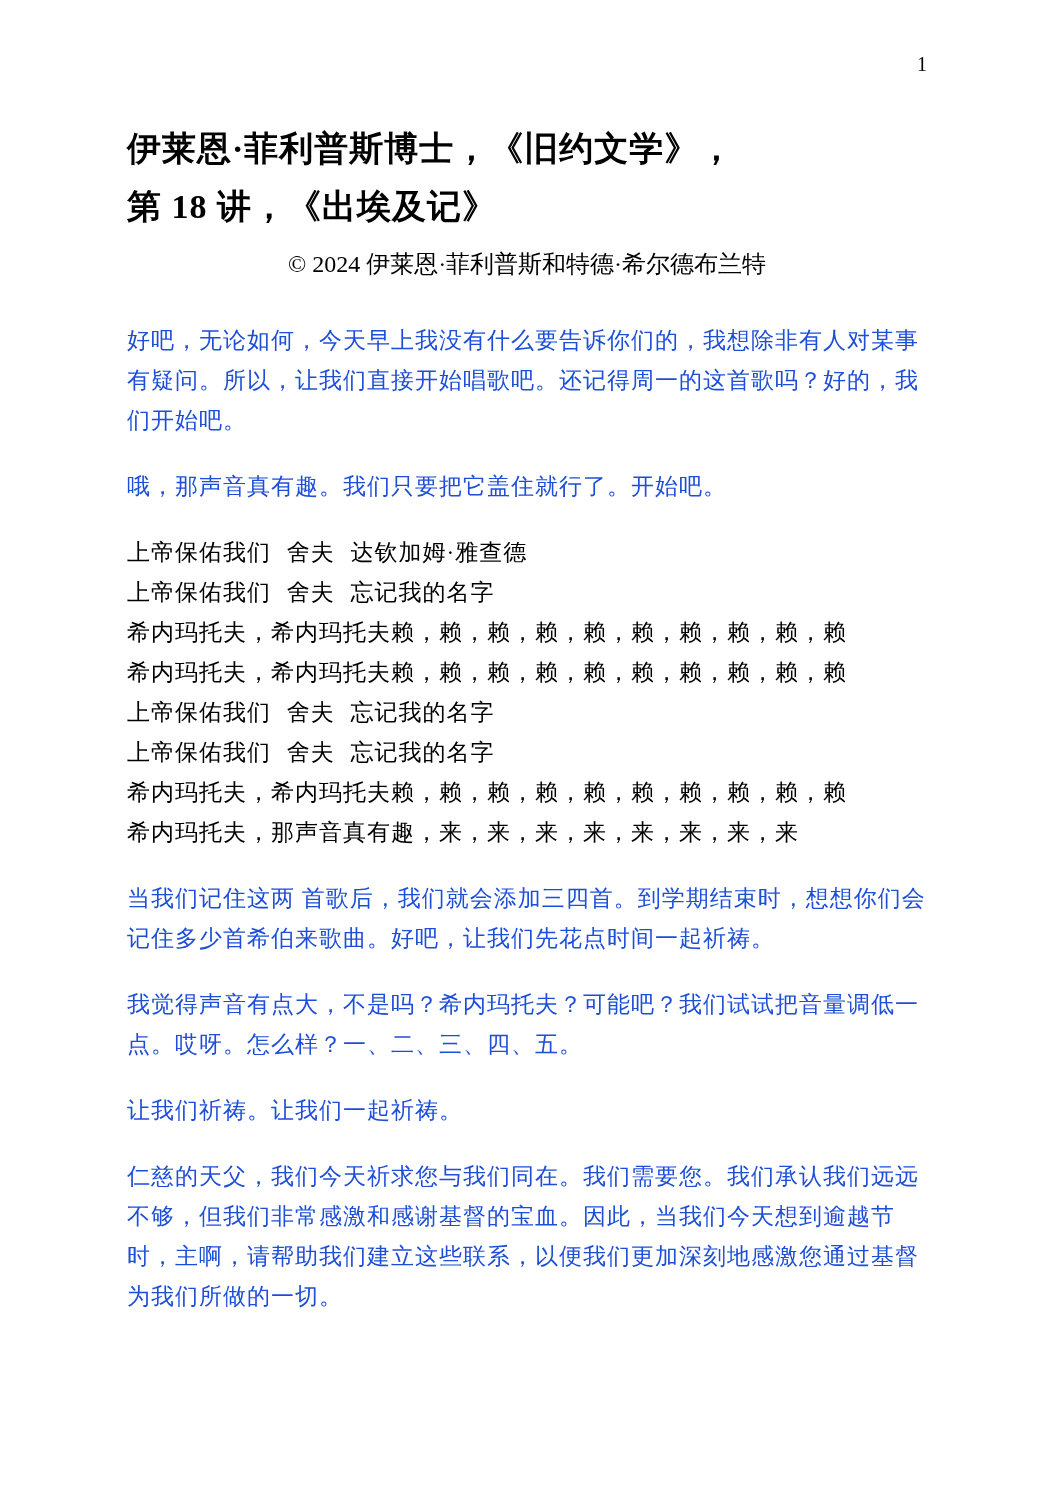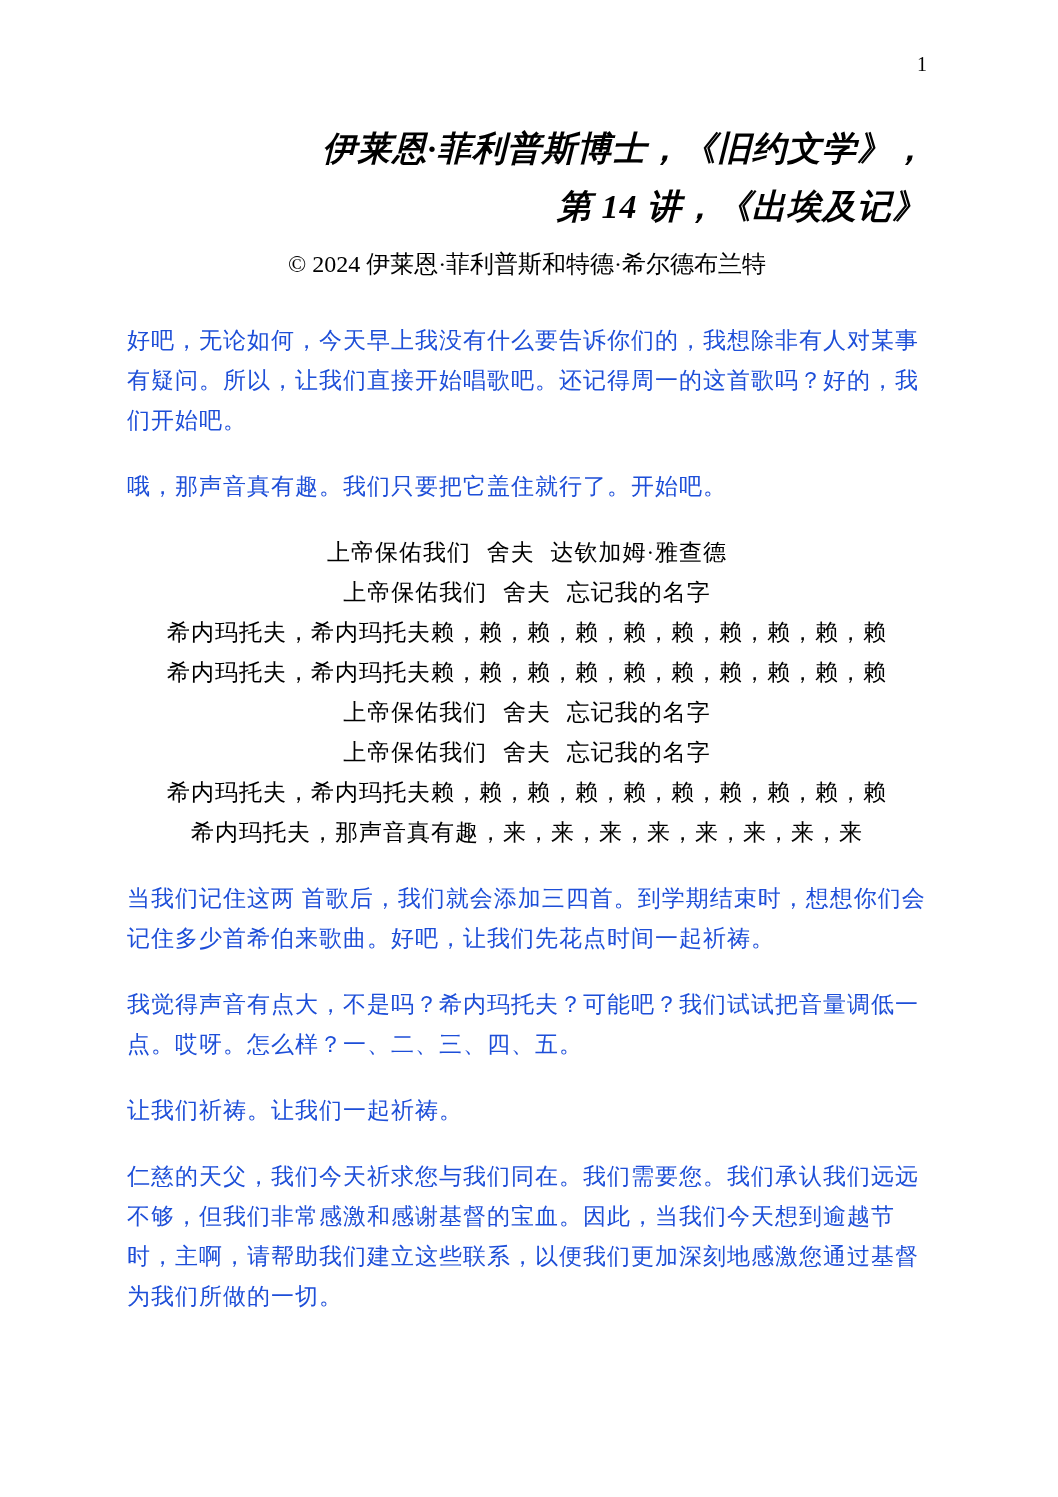--- a/index.html
+++ b/index.html
@@ -20,27 +20,26 @@
   }
   .page-number {
     text-align: right;
     font-size: 20px;
     line-height: 24px;
     margin-bottom: 44px;
     color: #000000;
   }
   .doc-title {
     margin: 0;
-    text-align: right;
+    text-align: left;
     font-size: 34px;
     font-weight: 700;
     line-height: 58px;
     letter-spacing: 1px;
     color: #000000;
-    font-style: italic;
   }
   .copyright {
     text-align: center;
     font-size: 24px;
     line-height: 30px;
     margin-top: 13px;
     color: #000000;
   }
   .body-content {
     margin-top: 42px;
@@ -48,41 +47,40 @@
   .para {
     margin: 0 0 26px 0;
     font-size: 23px;
     line-height: 40px;
     letter-spacing: 1px;
     text-align: left;
     color: #1d4ed8;
   }
   .song-block {
     margin: 0 0 26px 0;
-    text-align: center;
   }
   .song-line {
     font-size: 23px;
     line-height: 40px;
     letter-spacing: 1px;
     word-spacing: 9px;
     white-space: pre-wrap;
     color: #000000;
   }
 </style>
 </head>
 <body>
 
 <div class="page">
 
   <div class="page-number">1</div>
 
   <h1 class="doc-title">
     <div>伊莱恩·菲利普斯博士，《旧约文学》，</div>
-    <div>第 14 讲，《出埃及记》</div>
+    <div>第 18 讲，《出埃及记》</div>
   </h1>
 
   <div class="copyright">© 2024 伊莱恩·菲利普斯和特德·希尔德布兰特</div>
 
   <div class="body-content">
 
     <p class="para">好吧，无论如何，今天早上我没有什么要告诉你们的，我想除非有人对某事有疑问。所以，让我们直接开始唱歌吧。还记得周一的这首歌吗？好的，我们开始吧。</p>
 
     <p class="para">哦，那声音真有趣。我们只要把它盖住就行了。开始吧。</p>
 

